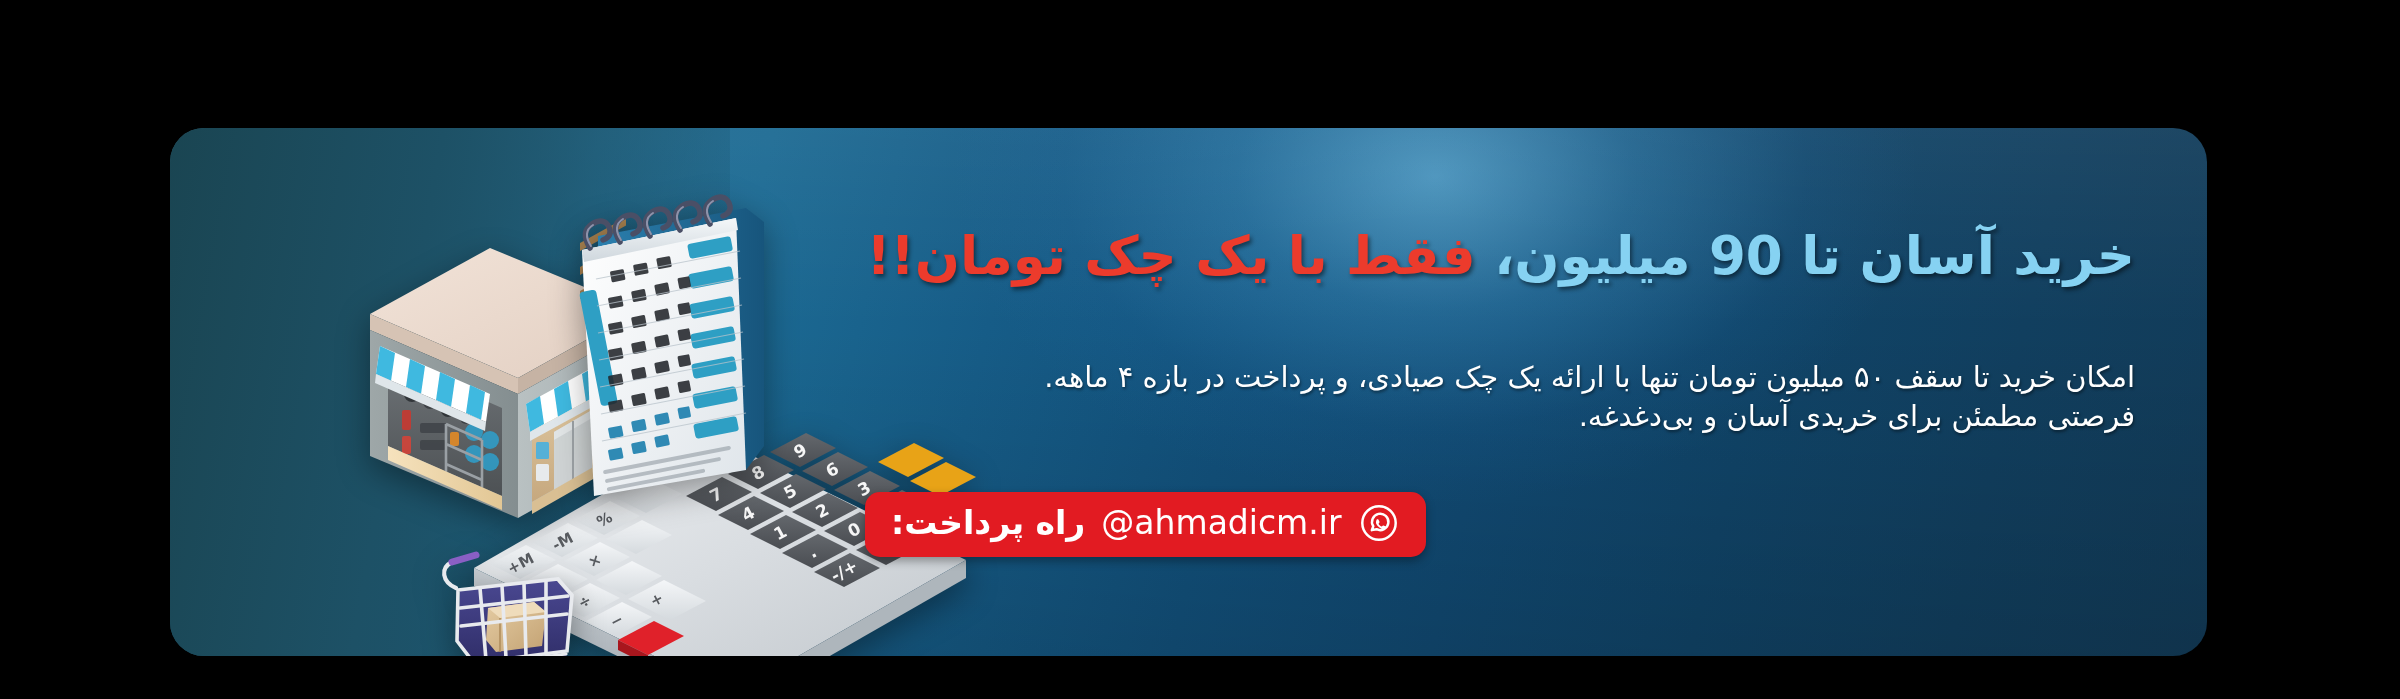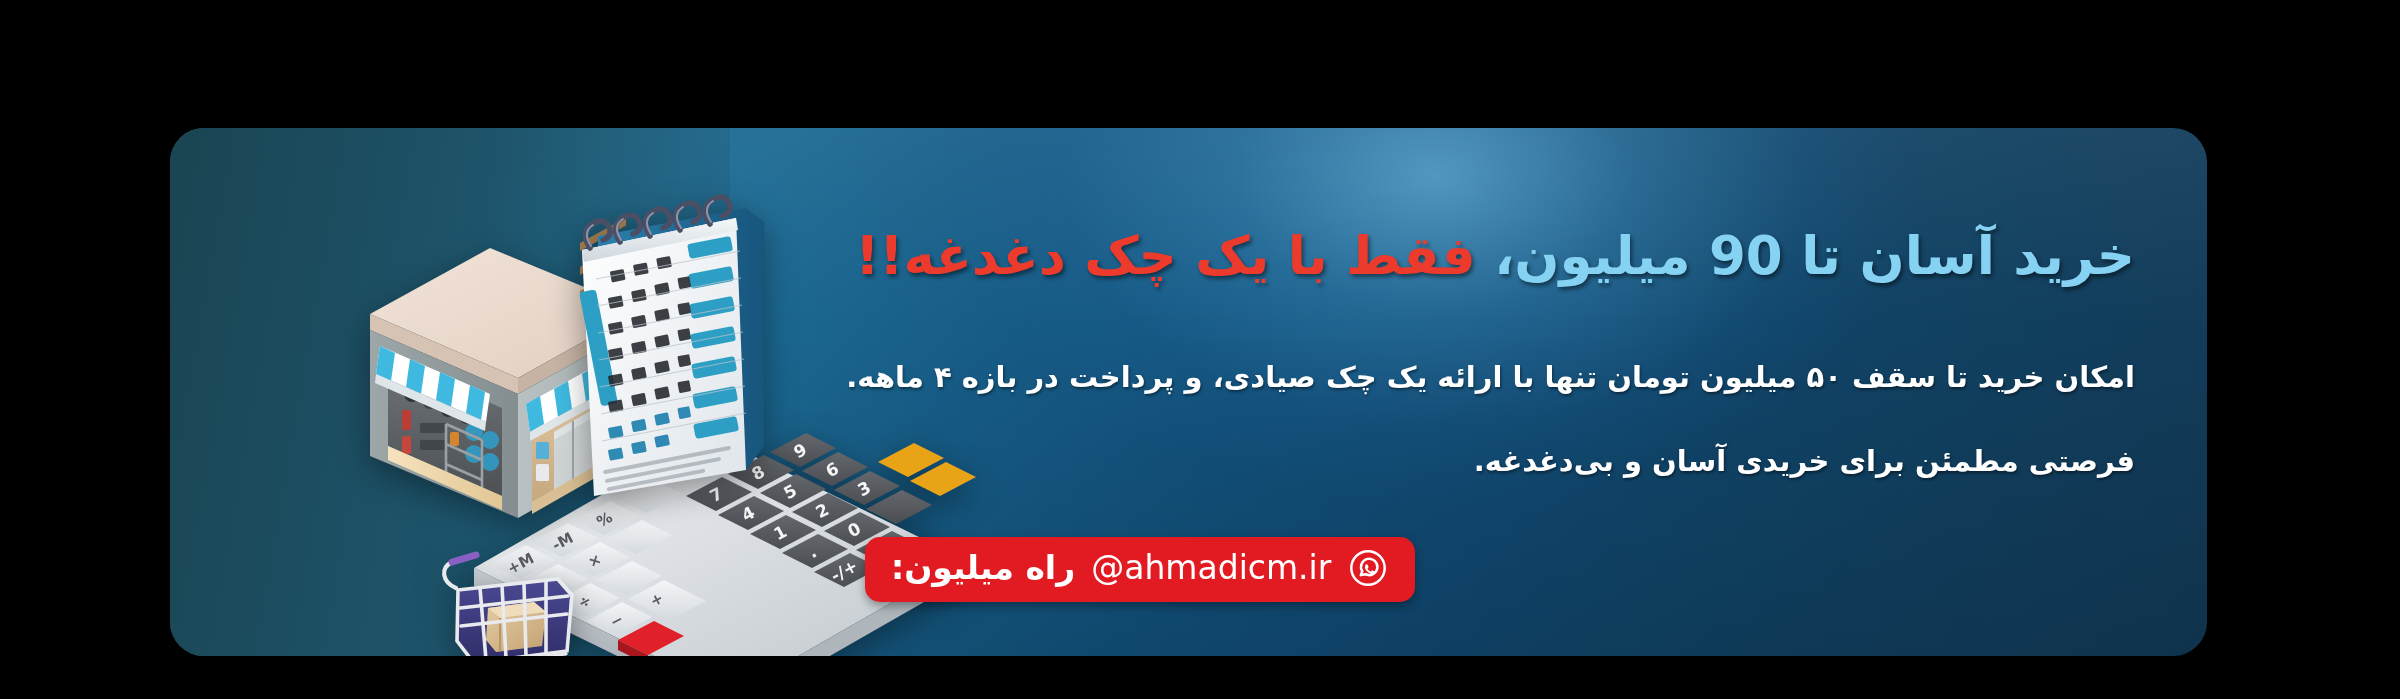--- a/index.html
+++ b/index.html
@@ -45,26 +45,26 @@
   }
   .headline{
     font-size:53px; font-weight:bold; line-height:1.22;
     letter-spacing:-.4px; white-space:nowrap;
     text-shadow:2px 3px 4px rgba(0,0,0,.48);
   }
   .hl-blue{ color:#86d2f2; }
   .hl-red { color:#ec3b2c; }
 
   .body-line{
-    color:#ffffff; font-size:29px; font-weight:bold;
+    color:#ffffff; font-size:29px; font-weight:normal;
     line-height:1.35; text-shadow:1px 2px 3px rgba(0,0,0,.45);
     white-space:nowrap;
   }
   #body-line-1{ margin-top:69px; }
-  #body-line-2{ margin-top:45px; }
+  #body-line-2{ }
 
   
   .badge-row{ margin-top:56px; display:flex; justify-content:flex-end; }
   .badge{
     display:inline-flex; align-items:center; gap:16px;
     background:#e21b22; border-radius:15px;
     padding:10px 26px 13px 26px;
     box-shadow:0 4px 10px rgba(0,0,0,.35);
   }
   .badge-label{
@@ -465,37 +465,37 @@
         <circle cx="46" cy="162" r="6" fill="#9a8fd0"></circle>
         <circle cx="130" cy="150" r="6" fill="#9a8fd0"></circle>
       </svg>
     </div>
   </div>
 
   <div class="text-col">
 
     <div class="headline">
       <span class="hl-blue">خرید آسان تا 90 میلیون،</span>
-      <span class="hl-red">فقط با یک چک دغدغه!!</span>
+      <span class="hl-red">فقط با یک چک تومان!!</span>
     </div>
 
     <div class="body-line" id="body-line-1">امکان خرید تا سقف ۵۰ میلیون تومان تنها با ارائه یک چک صیادی، و پرداخت در بازه ۴ ماهه.</div>
 
     <div class="body-line" id="body-line-2">فرصتی مطمئن برای خریدی آسان و بی‌دغدغه.</div>
 
     <div class="badge-row">
       <div class="badge">
         <span class="wa-icon">
           <svg viewBox="0 0 44 44" width="42" height="42">
             <circle cx="22" cy="22" r="17.5" fill="none" stroke="#ffffff" stroke-width="2.6"></circle>
             <path d="M14.5 29.5 L16 25.4 a8.6 8.6 0 1 1 3.4 3.1 Z" fill="none" stroke="#ffffff" stroke-width="2.6" stroke-linejoin="round"></path>
             <path d="M19.3 19.1 c.4-.9 .9-.9 1.3-.9 .3 0 .7 0 1 .6 l.9 2 c.1 .4 0 .7-.2 .9
                      l-.6 .7 c-.2 .2-.2 .5 0 .8 .6 1 1.6 1.9 2.7 2.4 .3 .1 .6 .1 .8-.1
                      l.7-.7 c.2-.2 .5-.3 .8-.2 l2 .9 c.5 .2 .6 .5 .6 .9 0 .8-.6 1.6-1.4 1.9
                      -1 .4-2.4 .2-4.5-.9 -2.2-1.2-3.7-3-4.3-4.5 -.4-1.1-.4-2.2 .2-3.8z" fill="#ffffff"></path>
           </svg>
         </span>
         <span class="badge-handle">@ahmadicm.ir</span>
-        <span class="badge-label">راه میلیون:</span>
+        <span class="badge-label">راه پرداخت:</span>
       </div>
     </div>
   </div>
 </div>
 
 </body></html>

